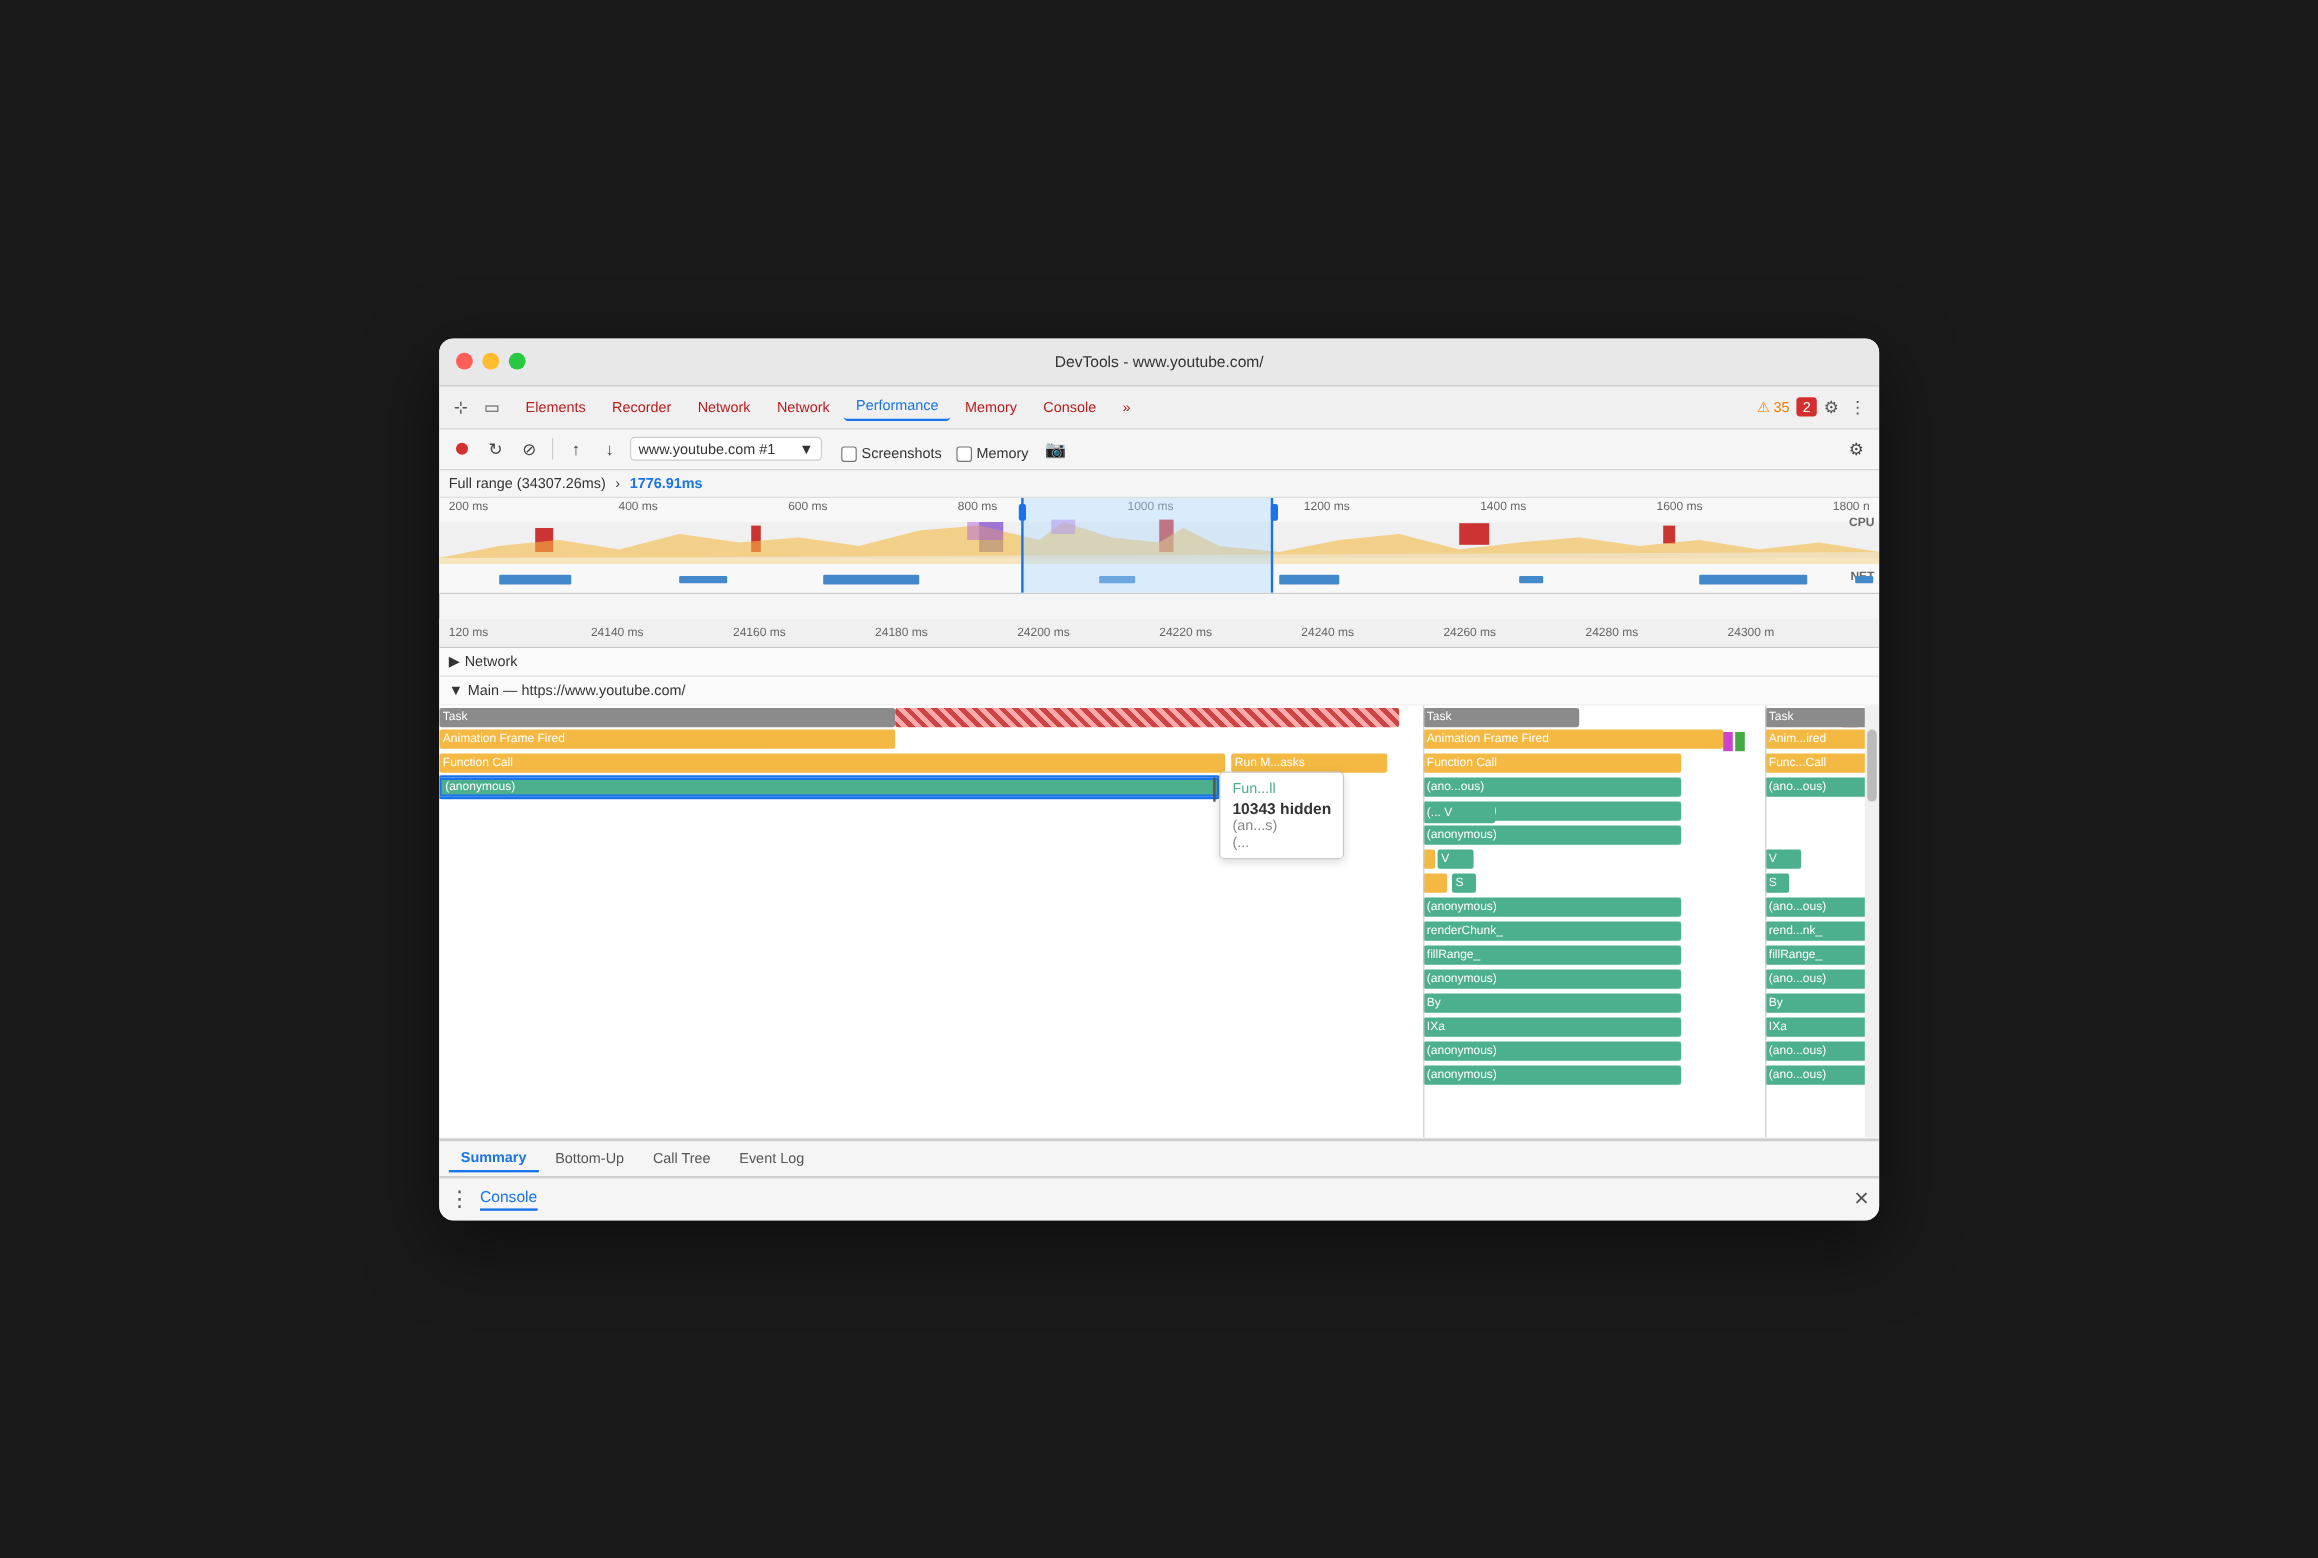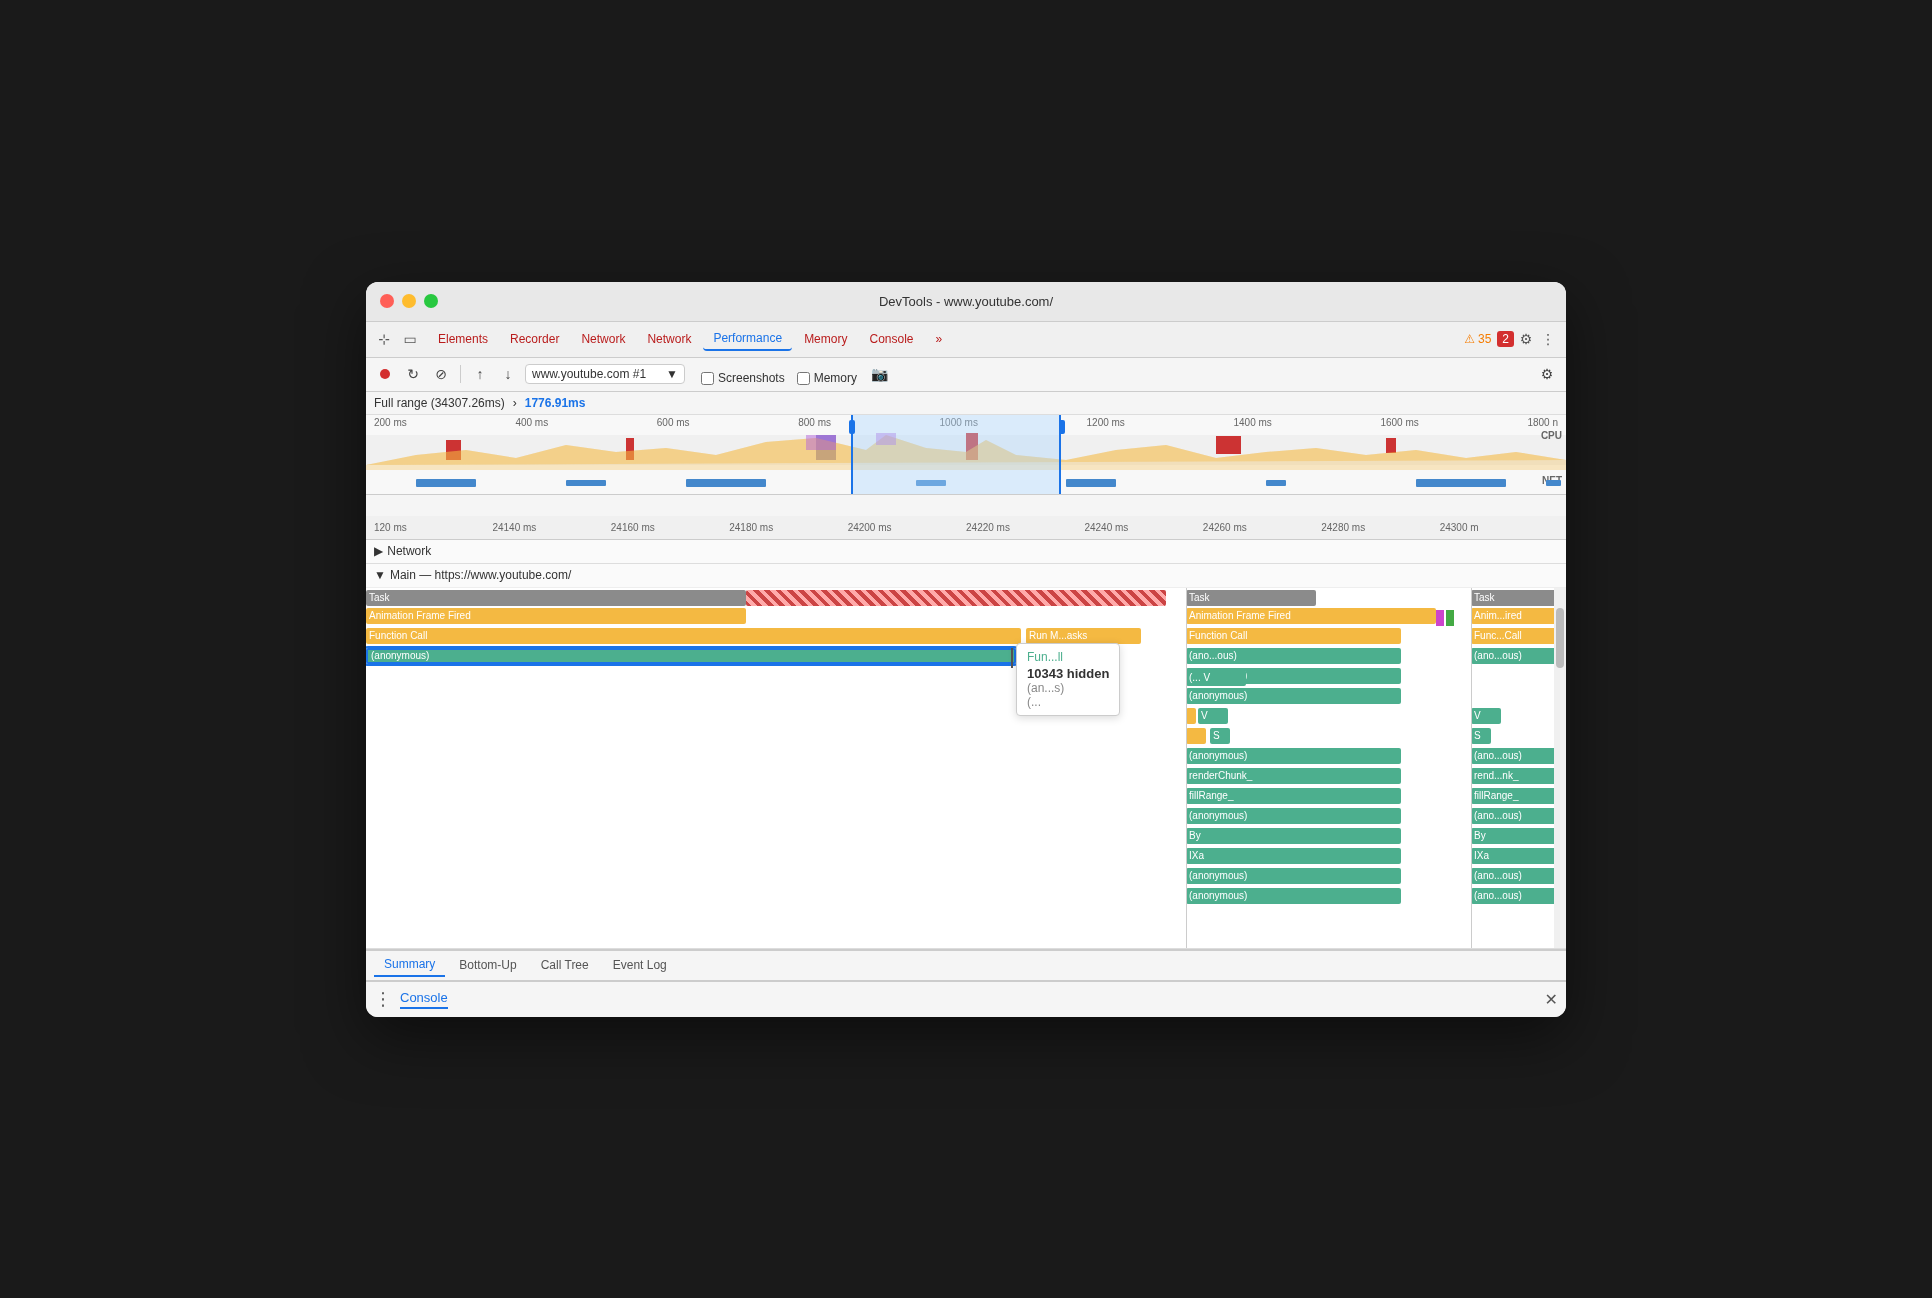--- a/index.html
+++ b/index.html
@@ -280,20 +280,21 @@
     }
     .bottom-tab {
       font-size: 12px;
       padding: 4px 10px;
       color: #555;
       cursor: pointer;
     }
     .bottom-tab.active {
       color: #1a73e8;
       border-bottom: 2px solid #1a73e8;
+      font-weight: bold;
     }
     
     .console-bar {
       background: #f5f5f5;
       height: 36px;
       display: flex;
       align-items: center;
       padding: 0 8px;
       border-top: 1px solid #ccc;
       gap: 8px;
@@ -533,21 +534,21 @@
           <div class="flame-block" style="background:#f4b942; left:0; width:380px;">Animation Frame Fired</div>
           <div class="flame-block" style="background:#f4b942; left:820px; width:250px;">Animation Frame Fired</div>
 
           <div style="position:absolute; left:1070px; top:2px; width:8px; height:16px; background:#cc44cc;"></div>
           <div style="position:absolute; left:1080px; top:2px; width:8px; height:16px; background:#44aa44;"></div>
           <div class="flame-block" style="background:#f4b942; left:1105px; width:100px;">Anim...ired</div>
         </div>
 
         <div style="position:relative; height:20px;">
           <div class="flame-block" style="background:#f4b942; left:0; width:655px;">Function Call</div>
-          <div class="flame-block" style="background:#f4b942; left:660px; width:115px;">Run M...asks</div>
+          <div class="flame-block" style="background:#f4b942; left:660px; width:130px;">Run M...asks</div>
           <div class="flame-block" style="background:#f4b942; left:820px; width:215px;">Function Call</div>
           <div class="flame-block" style="background:#f4b942; left:1105px; width:100px;">Func...Call</div>
         </div>
 
         <div style="position:relative; height:20px;">
           <div class="flame-block selected" style="background:#4caf8e; left:0; width:650px; border:2px solid #1a73e8;">(anonymous)</div>
           <div class="flame-block" style="background:#4caf8e; left:655px; width:55px;">Fun...ll</div>
           <div class="flame-block" style="background:#4caf8e; left:820px; width:215px;">(ano...ous)</div>
           <div class="flame-block" style="background:#4caf8e; left:1105px; width:100px;">(ano...ous)</div>
 

